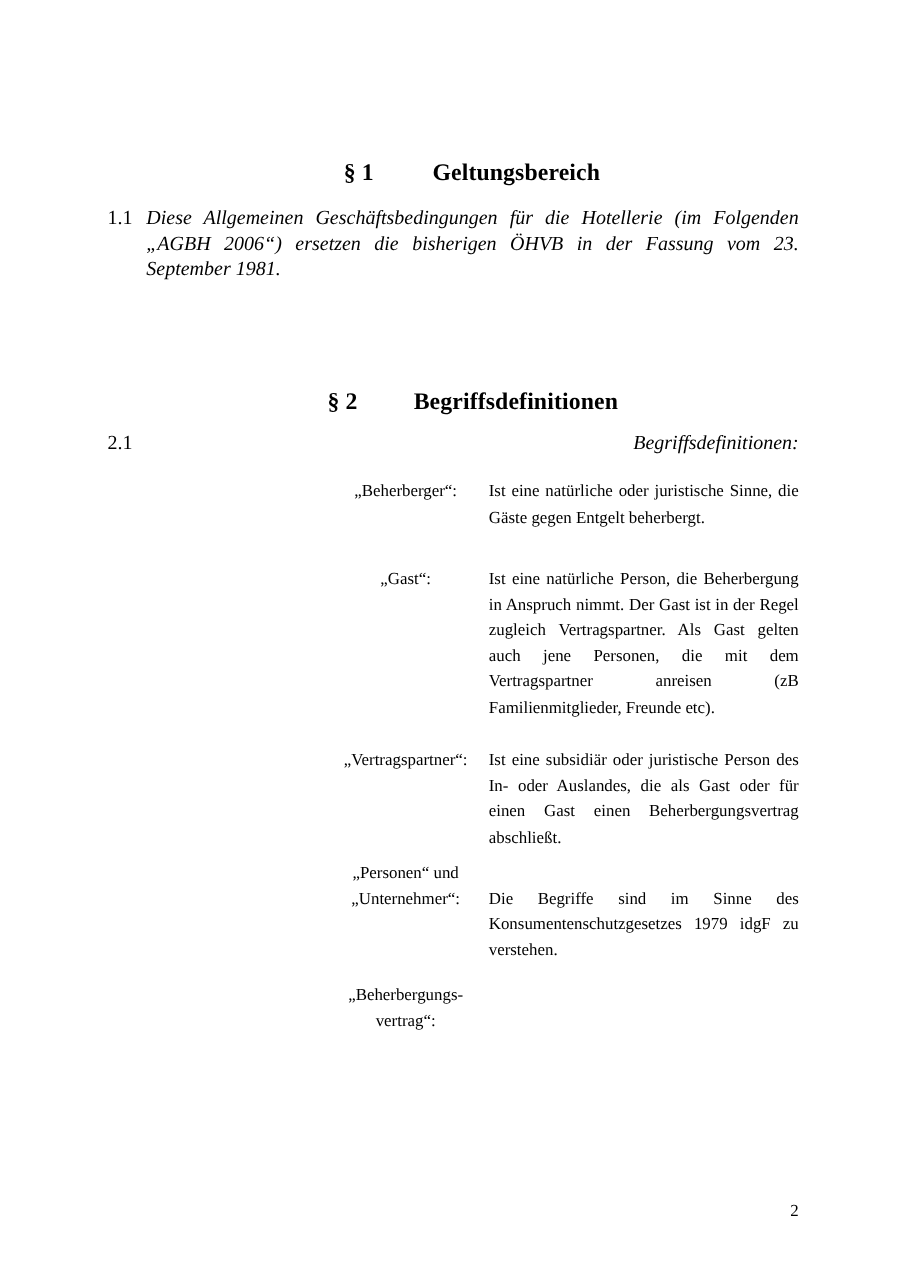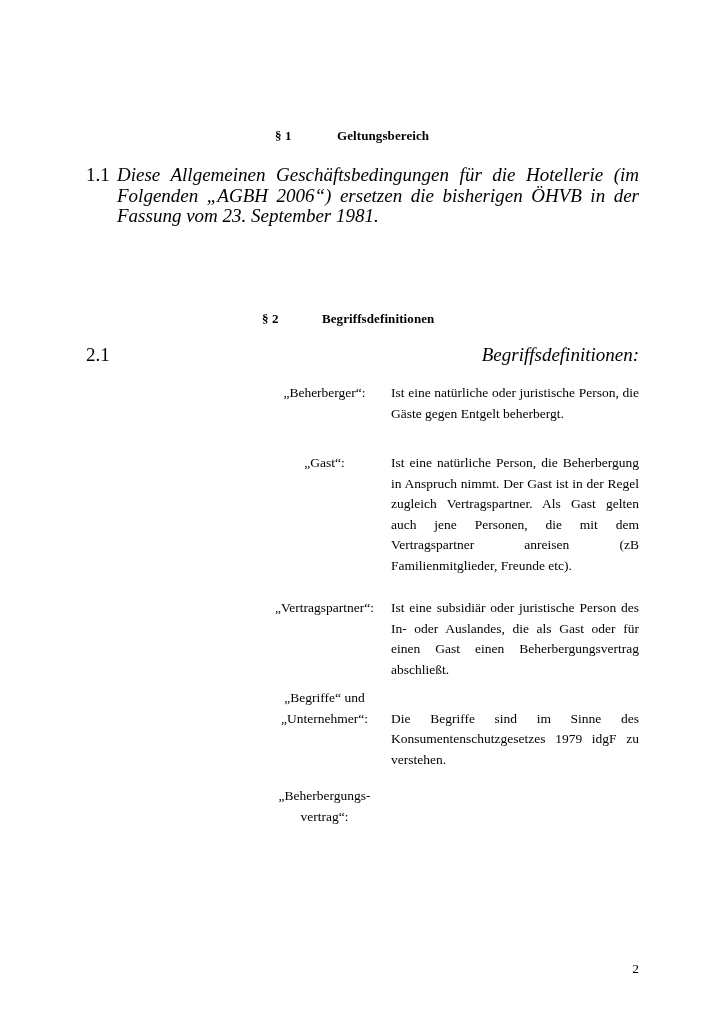--- a/index.html
+++ b/index.html
@@ -17,37 +17,37 @@
     overflow: hidden;
     font-family: "Liberation Serif", "DejaVu Serif", serif;
     color: #000000;
     -webkit-font-smoothing: none;
   }
 
   
   .section-heading {
     position: absolute;
     font-weight: bold;
-    font-size: 13px;
+    font-size: 19px;
     letter-spacing: 0.1px;
     white-space: nowrap;
   }
   .section-heading .sec-num {
     display: inline-block;
   }
   .section-heading .sec-title {
     display: inline-block;
   }
 
   
   .clause {
     position: absolute;
     left: 86px;
     width: 553px;
-    font-size: 19px;
+    font-size: 16px;
     line-height: 20.6px;
   }
   .clause .clause-num {
     position: absolute;
     left: 0;
     top: 0;
     width: 30px;
     text-align: left;
   }
   .clause .clause-body {
@@ -122,36 +122,36 @@
     <span class="sec-title" style="margin-left:40px;">Begriffsdefinitionen</span>
   </div>
 
   <div class="clause" style="top:345px;">
     <span class="clause-num">2.1</span>
     <span class="clause-body no-justify">Begriffsdefinitionen:</span>
   </div>
 
   <div class="definition" style="top:383px;">
     <span class="term">„Beherberger“:</span>
-    <span class="desc">Ist eine natürliche oder juristische Person, die Gäste gegen Entgelt beherbergt.</span>
+    <span class="desc">Ist eine natürliche oder juristische Sinne, die Gäste gegen Entgelt beherbergt.</span>
   </div>
 
   <div class="definition" style="top:453px;">
     <span class="term">„Gast“:</span>
     <span class="desc">Ist eine natürliche Person, die Beherbergung in Anspruch nimmt. Der Gast ist in der Regel zugleich Vertragspartner. Als Gast gelten auch jene Personen, die mit dem Vertragspartner anreisen (zB Familienmitglieder, Freunde etc).</span>
   </div>
 
   <div class="definition" style="top:598px;">
     <span class="term">„Vertragspartner“:</span>
     <span class="desc">Ist eine subsidiär oder juristische Person des In- oder Auslandes, die als Gast oder für einen Gast einen Beherbergungsvertrag abschließt.</span>
   </div>
 
   <div class="definition offset-desc" style="top:688px;">
     <span class="term two-line">
-      <span>„Begriffe“ und</span><br>
+      <span>„Personen“ und</span><br>
       <span>„Unternehmer“:</span>
     </span>
     <span class="desc">Die Begriffe sind im Sinne des Konsumentenschutzgesetzes 1979 idgF zu verstehen.</span>
   </div>
 
   <div class="definition offset-desc" style="top:786px;">
     <span class="term two-line">
       <span>„Beherbergungs-</span><br>
       <span>vertrag“:</span>
     </span>

